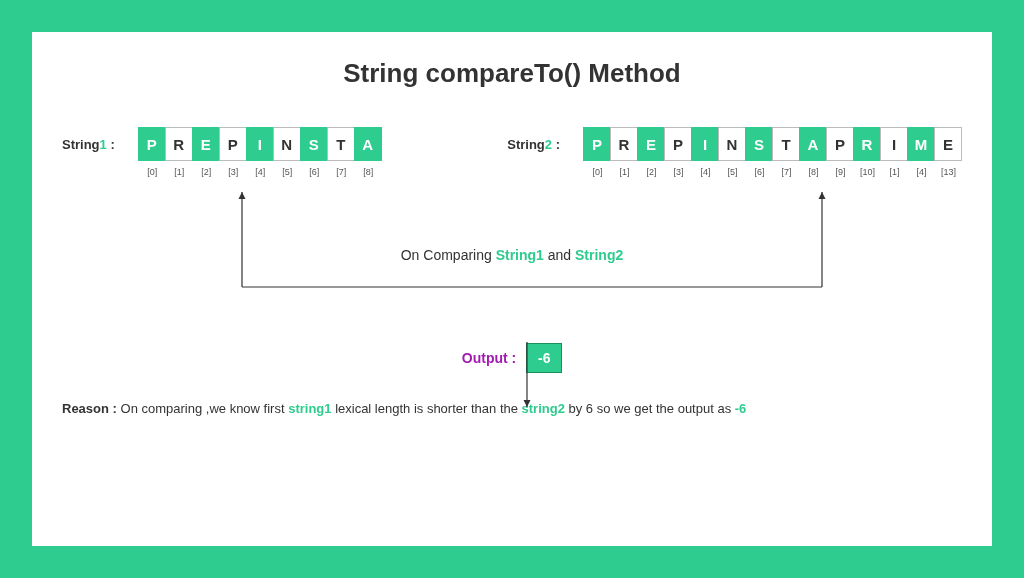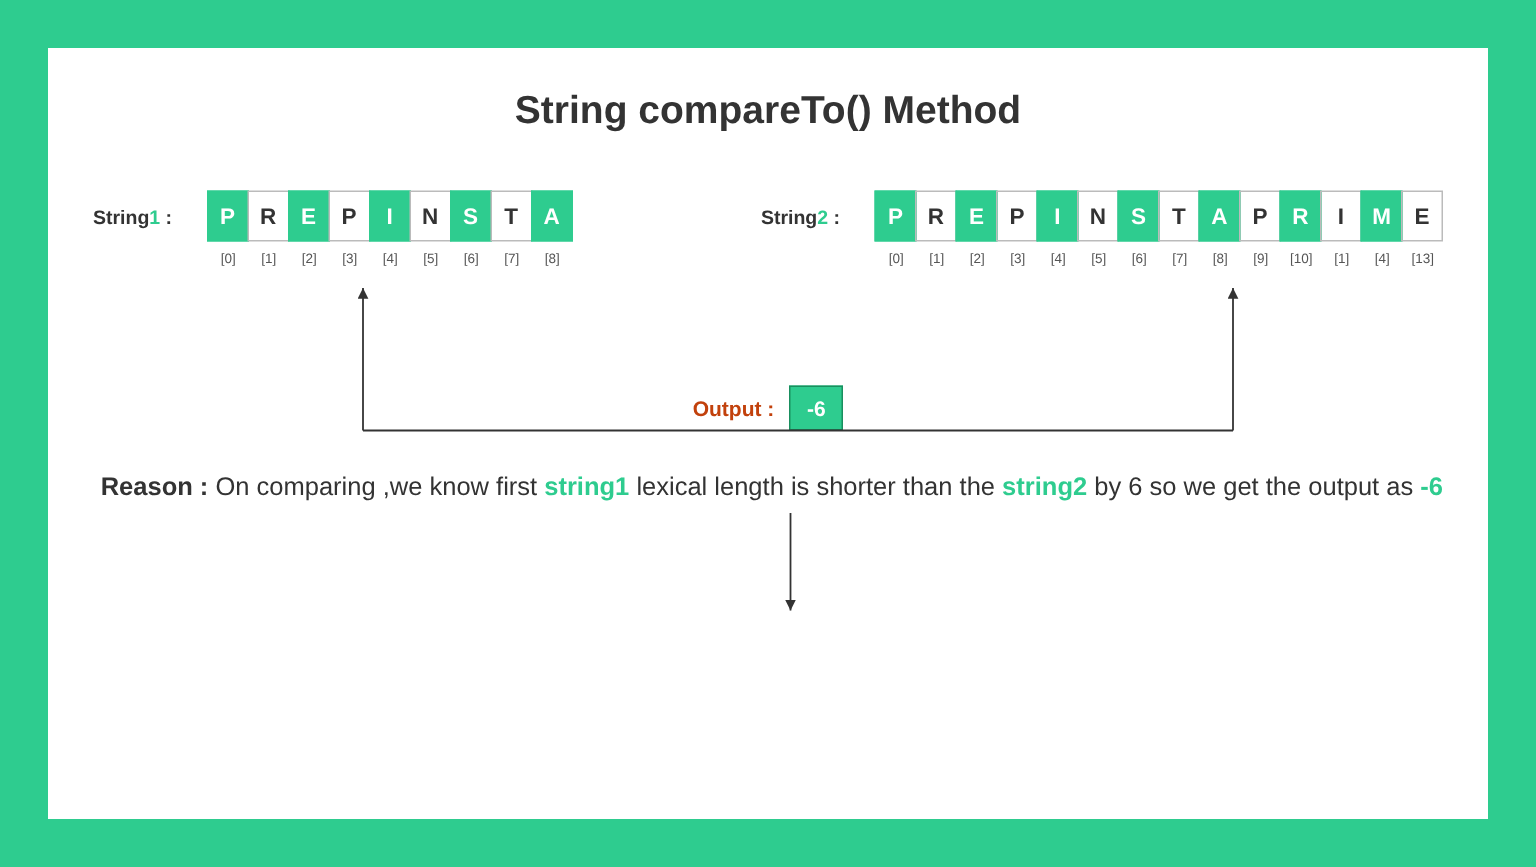--- a/index.html
+++ b/index.html
@@ -96,38 +96,38 @@
   .output-row {
     display: flex;
     align-items: center;
     justify-content: center;
     margin-top: 80px;
     gap: 10px;
   }
   .output-label {
     font-size: 14px;
     font-weight: 700;
-    color: #c2410c;
+    color: #a21caf;
   }
   .output-box {
     background: #2ecc8f;
     border: 1px solid #198f5e;
     color: #fff;
     font-weight: 700;
     width: 36px;
     height: 30px;
     display: flex;
     align-items: center;
     justify-content: center;
     font-size: 14px;
   }
   .reason {
-    text-align: right;
+    text-align: left;
     margin-top: 28px;
-    font-size: 17px;
+    font-size: 13px;
     color: #333;
   }
   .reason .b { font-weight: 700; }
   .reason .g { color: #2ecc8f; font-weight: 700; }
   svg.arrows {
     position: absolute;
     top: 0; left: 0;
     width: 100%;
     height: 100%;
     pointer-events: none;
@@ -244,20 +244,26 @@
               <div class="idx">[4]</div>
             </div>
             <div class="cell-col">
               <div class="cell">E</div>
               <div class="idx">[13]</div>
             </div>
           </div>
       </div>
     </div>
 
+    <div class="compare-text">
+      <span>On Comparing  </span>
+      <span class="g">String1</span>
+      <span> and  </span>
+      <span class="g">String2</span>
+    </div>
 
 
     <div class="output-row">
       <div class="output-label">Output :</div>
       <div class="output-box">-6</div>
     </div>
 
     <div class="reason">
       <span class="b">Reason :</span>
       <span>  On comparing ,we know first </span>

